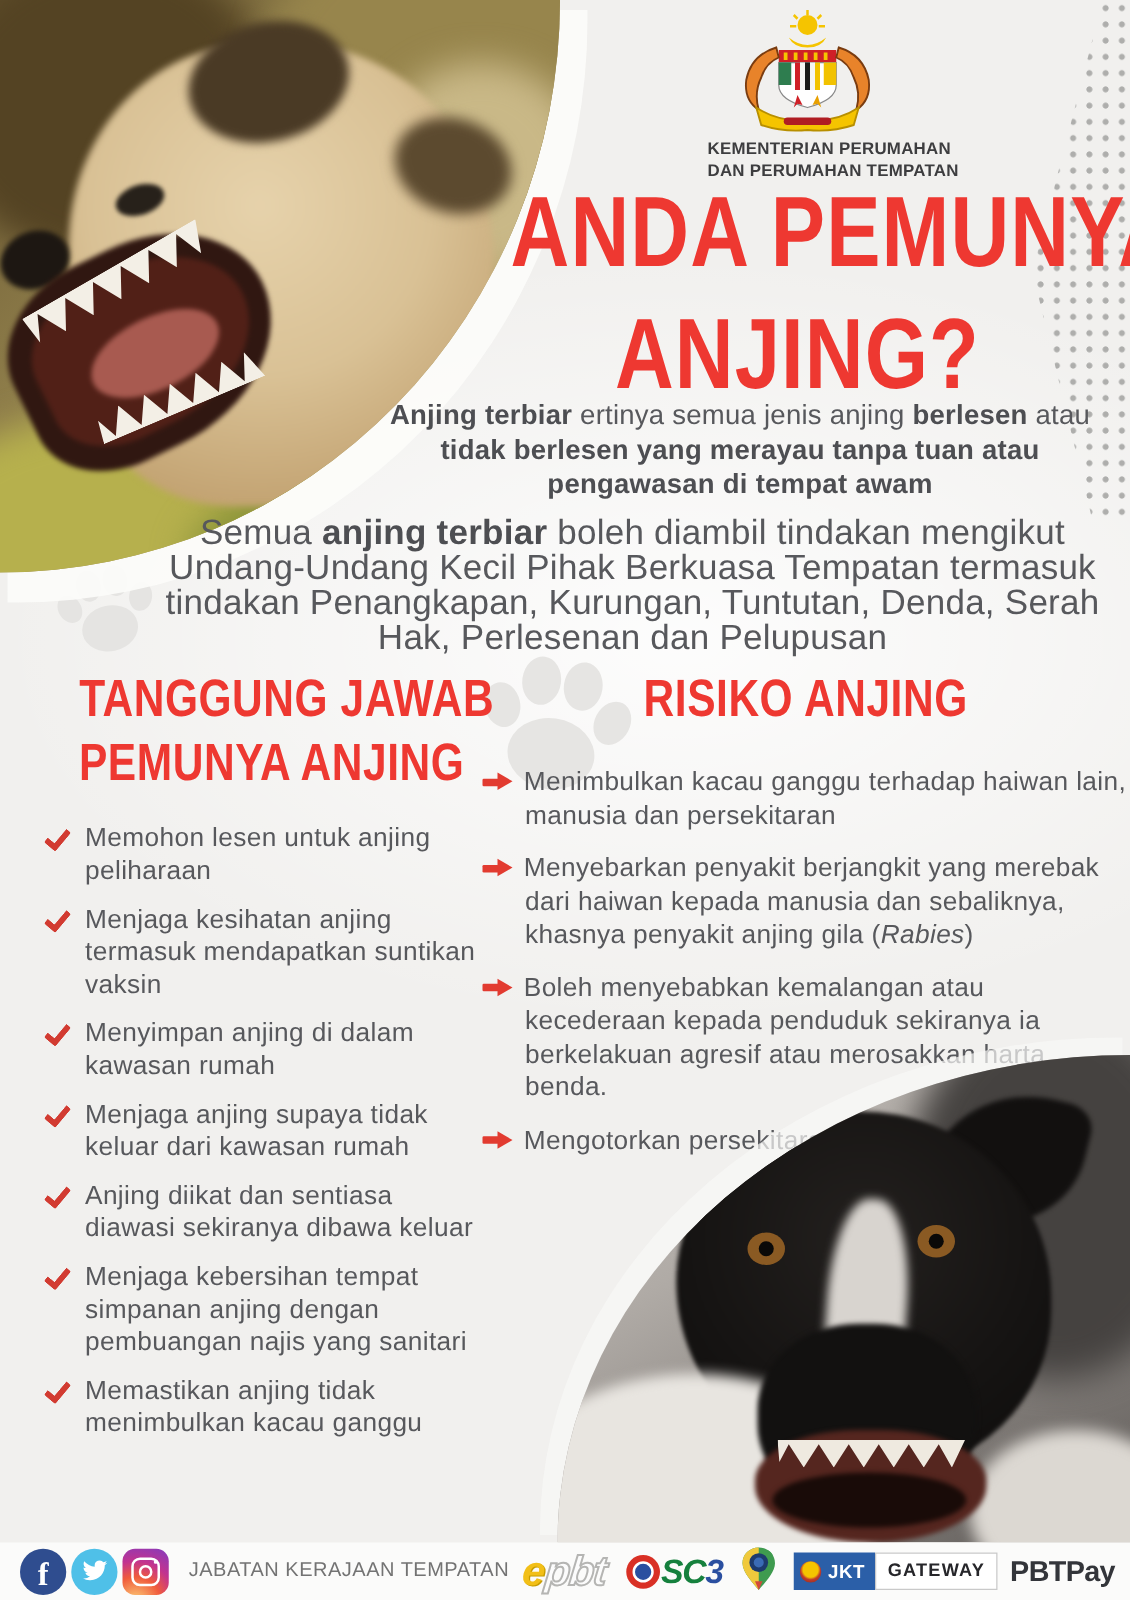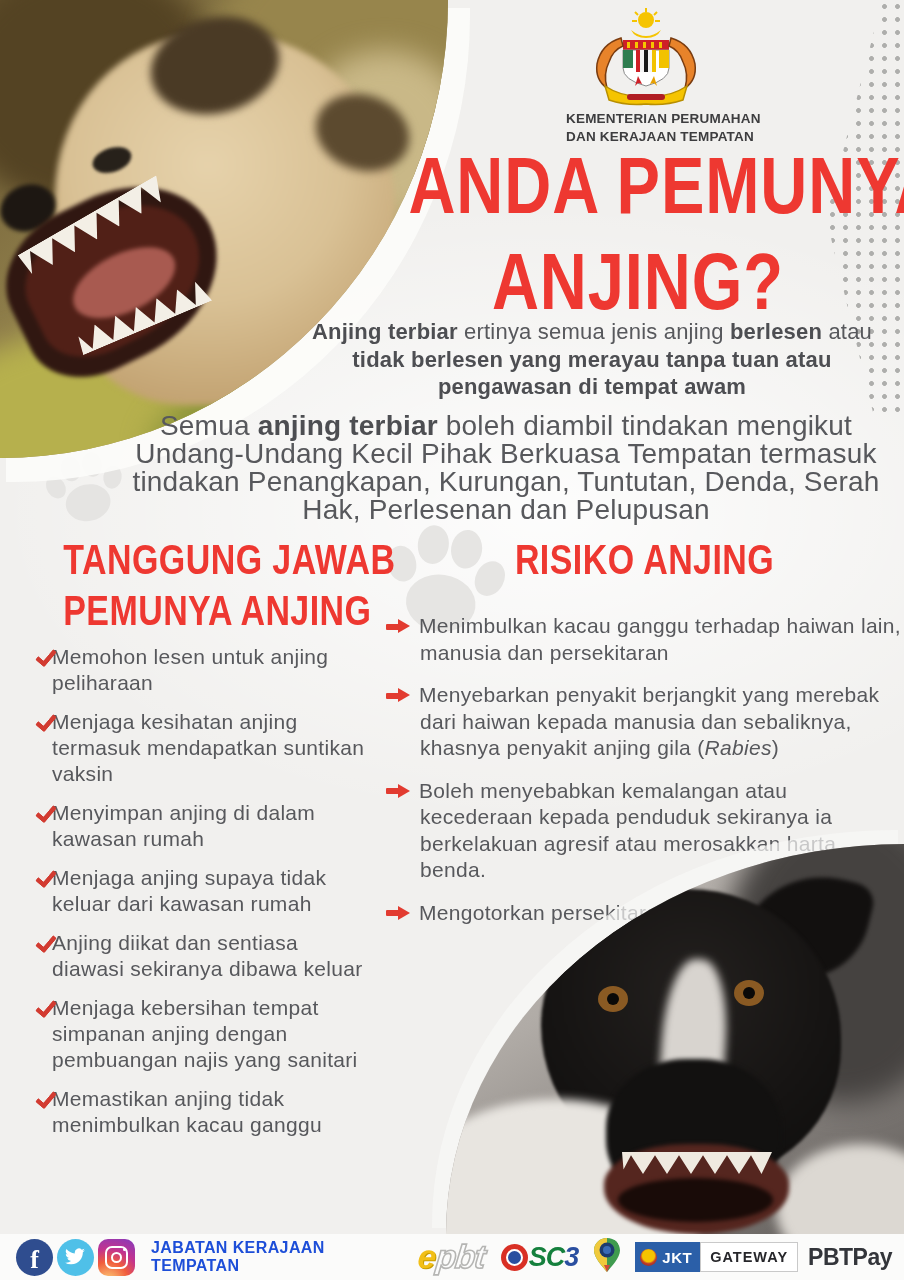--- a/index.html
+++ b/index.html
@@ -110,22 +110,22 @@
   .para { position:absolute; text-align:center; }
   .para1 { left:288px; top:318px; width:608px; font-size:22px; line-height:27.5px; letter-spacing:.2px; }
   .para2 { left:108px; top:412px; width:796px; font-size:28px; line-height:28px; letter-spacing:.2px; }
   .b { font-weight:bold; color:#4d4e52; }
 
   
   .col-head { color:#ee3831; font-weight:bold; text-align:center; line-height:42px; }
   .col-head .hline { display:inline-block; font-size:40px; letter-spacing:.5px;
     transform:scale(.85,1.05); white-space:nowrap; }
   .col-left { position:absolute; left:34px; top:538px; width:366px; }
-  .col-left .col-head { margin-bottom:4px; }
-  .l-item { display:flex; gap:0; margin-bottom:13px; font-size:21px; line-height:26px; letter-spacing:.3px; }
+  .col-left .col-head { margin-bottom:18px; }
+  .l-item { display:flex; gap:16px; margin-bottom:13px; font-size:21px; line-height:26px; letter-spacing:.3px; }
   .l-item .txt { max-width:318px; }
   .check { flex:0 0 auto; width:12px; height:20px; margin-top:2px; margin-left:6px;
     border-right:5.5px solid #d23b31; border-bottom:5.5px solid #d23b31;
     transform:rotate(40deg); border-radius:2px; }
 
   .col-right { position:absolute; left:386px; top:538px; width:518px; }
   .col-right .col-head { margin-bottom:24px; width:100%; }
   .photo-spacer { float:right; width:518px; height:590px;
     shape-outside:polygon(518px 200px, 415px 258px, 315px 308px, 235px 362px, 160px 442px, 110px 512px, 85px 590px, 518px 590px);
     margin-bottom:-590px; }
@@ -146,21 +146,21 @@
   .fb { background:#2f4d8f; color:#fff; font-weight:bold; font-size:26px;
     font-family:"Liberation Serif", serif; padding-top:6px; }
   .tw { background:#4fc0e8; }
   .ig { border-radius:10px; background:radial-gradient(circle at 28% 115%, #fdd37a 0%, #f05c3c 40%, #c2338f 65%, #8a3ab9 95%);
     position:relative; }
   .ig .frame { position:absolute; left:7px; top:7px; width:23px; height:23px;
     border:2.5px solid #fff; border-radius:7px; }
   .ig .lens { position:absolute; left:13px; top:13px; width:11px; height:11px;
     border:2.5px solid #fff; border-radius:50%; }
   .ig .dot { position:absolute; right:9px; top:9px; width:3px; height:3px; background:#fff; border-radius:50%; }
-  .dept { margin-left:12px; font-weight:bold; font-size:16px; letter-spacing:.4px; color:#1d4ed8; }
+  .dept { margin-left:12px; font-weight:normal; font-size:16px; letter-spacing:.4px; color:#737373; }
 
   .logo-epbt { font-style:italic; font-weight:bold; font-size:33px; transform:skewX(-6deg);
     white-space:nowrap; margin-right:16px; }
   .logo-epbt .e { color:#f2bf17; text-shadow:1px 1px 0 #c79c00; }
   .logo-epbt .pbt { color:#fcfcfc; -webkit-text-stroke:1.6px #b5b5b3; letter-spacing:-1px; }
   .logo-osc { display:flex; align-items:center; font-style:italic; font-weight:bold; font-size:27px;
     margin-right:14px; white-space:nowrap; }
   .osc-o { width:27px; height:27px; border-radius:50%; background:#d93025; position:relative; margin-right:1px; }
   .osc-o::after { content:''; position:absolute; left:5px; top:5px; width:17px; height:17px;
     border-radius:50%; background:#2a4fa0; border:2px solid #fff; box-sizing:border-box; }
@@ -256,21 +256,21 @@
         <path d="M71 68 l-4 8 4 -1 3 3 Z" fill="#e8a000"></path>
         <path d="M38 30 Q18 36 14 56 Q12 72 24 80 Q20 66 26 54 Q30 42 40 38 Z" fill="#e8832a" stroke="#7a3c10" stroke-width="1.5"></path>
         <path d="M88 30 Q108 36 112 56 Q114 72 102 80 Q106 66 100 54 Q96 42 86 38 Z" fill="#e8832a" stroke="#7a3c10" stroke-width="1.5"></path>
         <path d="M22 78 Q40 90 63 88 Q86 90 104 78 L100 92 Q82 98 63 96 Q44 98 26 92 Z" fill="#f5c400" stroke="#b88f00" stroke-width="1.5"></path>
         <rect x="44" y="86" width="38" height="6" rx="3" fill="#b01d23"></rect>
       </g>
     </svg>
   </div>
   <div class="ministry">
     <div>KEMENTERIAN PERUMAHAN</div>
-    <div>DAN KERAJAAN TEMPATAN</div>
+    <div>DAN PERUMAHAN TEMPATAN</div>
   </div>
 
   <div class="title">
     <div><span class="tline">ANDA PEMUNYA</span></div>
     <div><span class="tline">ANJING?</span></div>
   </div>
 
   <div class="para para1">
     <span class="b">Anjing terbiar</span><span> ertinya semua jenis anjing </span><span class="b">berlesen</span><span> atau </span><span class="b">tidak berlesen yang merayau tanpa tuan atau pengawasan di tempat awam</span>
   </div>

